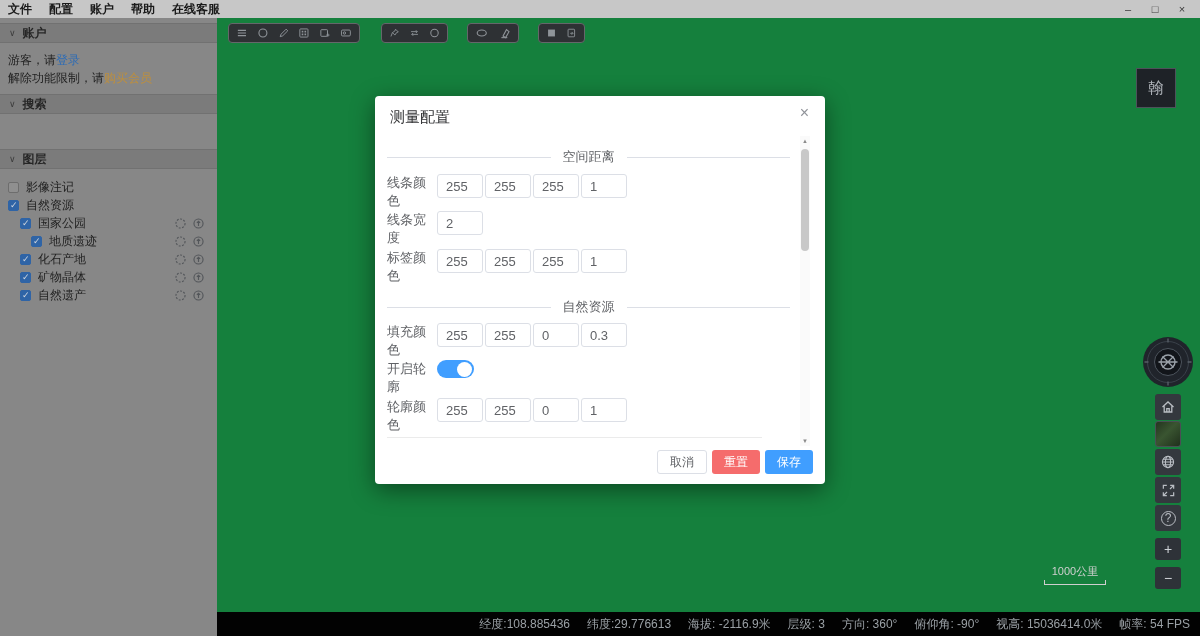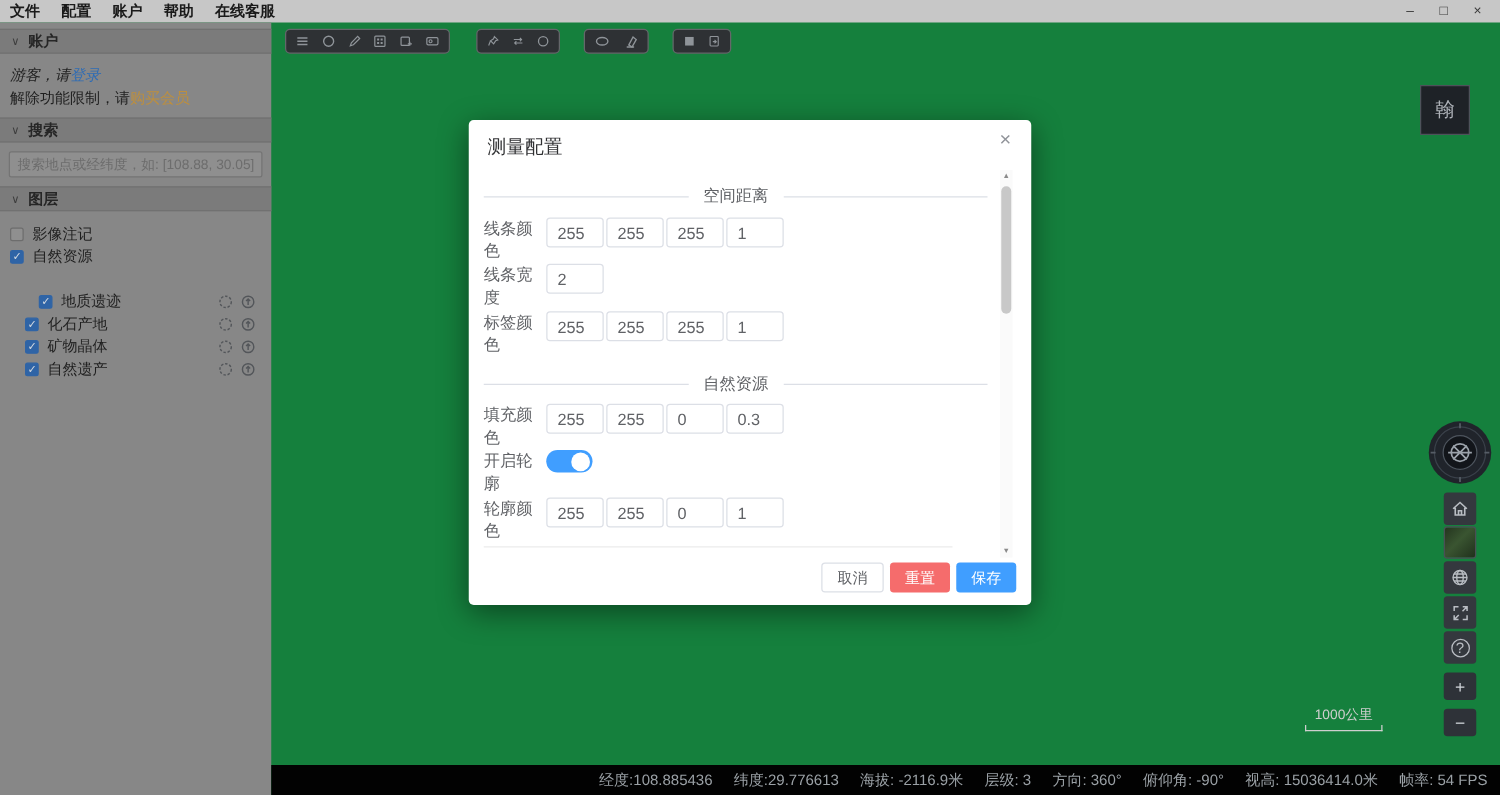--- a/index.html
+++ b/index.html
@@ -116,45 +116,57 @@
       <span class="win-btn">□</span>
       <span class="win-btn">×</span>
     </div>
   </div>
 
   <div id="sidebar" class="abs">
     <div class="sec-header" style="top:5px;">
       <span class="sec-chevron">∨</span>
       <span class="sec-title">账户</span>
     </div>
-    <div class="acct-line" style="top:34px;font-style:italic;">
+    <div class="acct-line" style="top:34px;">
       <span>游客，请</span><span class="link-blue">登录</span>
     </div>
     <div class="acct-line" style="top:52px;">
       <span>解除功能限制，请</span><span class="link-orange">购买会员</span>
     </div>
 
     <div class="sec-header" style="top:76px;">
       <span class="sec-chevron">∨</span>
       <span class="sec-title">搜索</span>
     </div>
-    <input id="search-input" type="text" placeholder="搜索地点或经纬度，如: [108.88, 30.05]" style="">
 
     <div class="sec-header" style="top:131px;">
       <span class="sec-chevron">∨</span>
       <span class="sec-title">图层</span>
     </div>
 
     <div class="layer-row" style="top:160px; padding-left:8px;">
       <span class="cbx"></span>
       <span class="layer-label">影像注记</span>
     </div>
     <div class="layer-row" style="top:178px; padding-left:8px;">
       <span class="cbx checked"></span>
       <span class="layer-label">自然资源</span>
+    </div>
+    <div class="layer-row" style="top:196px; padding-left:20px;">
+      <span class="cbx checked"></span>
+      <span class="layer-label">国家公园</span>
+      <span class="layer-actions">
+        <svg width="13" height="13" viewBox="0 0 16 16" fill="none" stroke="currentColor" stroke-width="1.4">
+            <circle cx="8" cy="8" r="5.6" stroke-dasharray="2.4 1.8"></circle>
+          </svg>
+        <svg width="13" height="13" viewBox="0 0 16 16" fill="none" stroke="currentColor" stroke-width="1.4">
+            <circle cx="8" cy="8" r="5.6"></circle>
+            <path d="M8 11V5.4M6 7.2L8 5.2l2 2"></path>
+          </svg>
+      </span>
     </div>
     <div class="layer-row" style="top:214px; padding-left:31px;">
       <span class="cbx checked"></span>
       <span class="layer-label">地质遗迹</span>
       <span class="layer-actions">
         <svg width="13" height="13" viewBox="0 0 16 16" fill="none" stroke="currentColor" stroke-width="1.4">
             <circle cx="8" cy="8" r="5.6" stroke-dasharray="2.4 1.8"></circle>
           </svg>
         <svg width="13" height="13" viewBox="0 0 16 16" fill="none" stroke="currentColor" stroke-width="1.4">
             <circle cx="8" cy="8" r="5.6"></circle>

